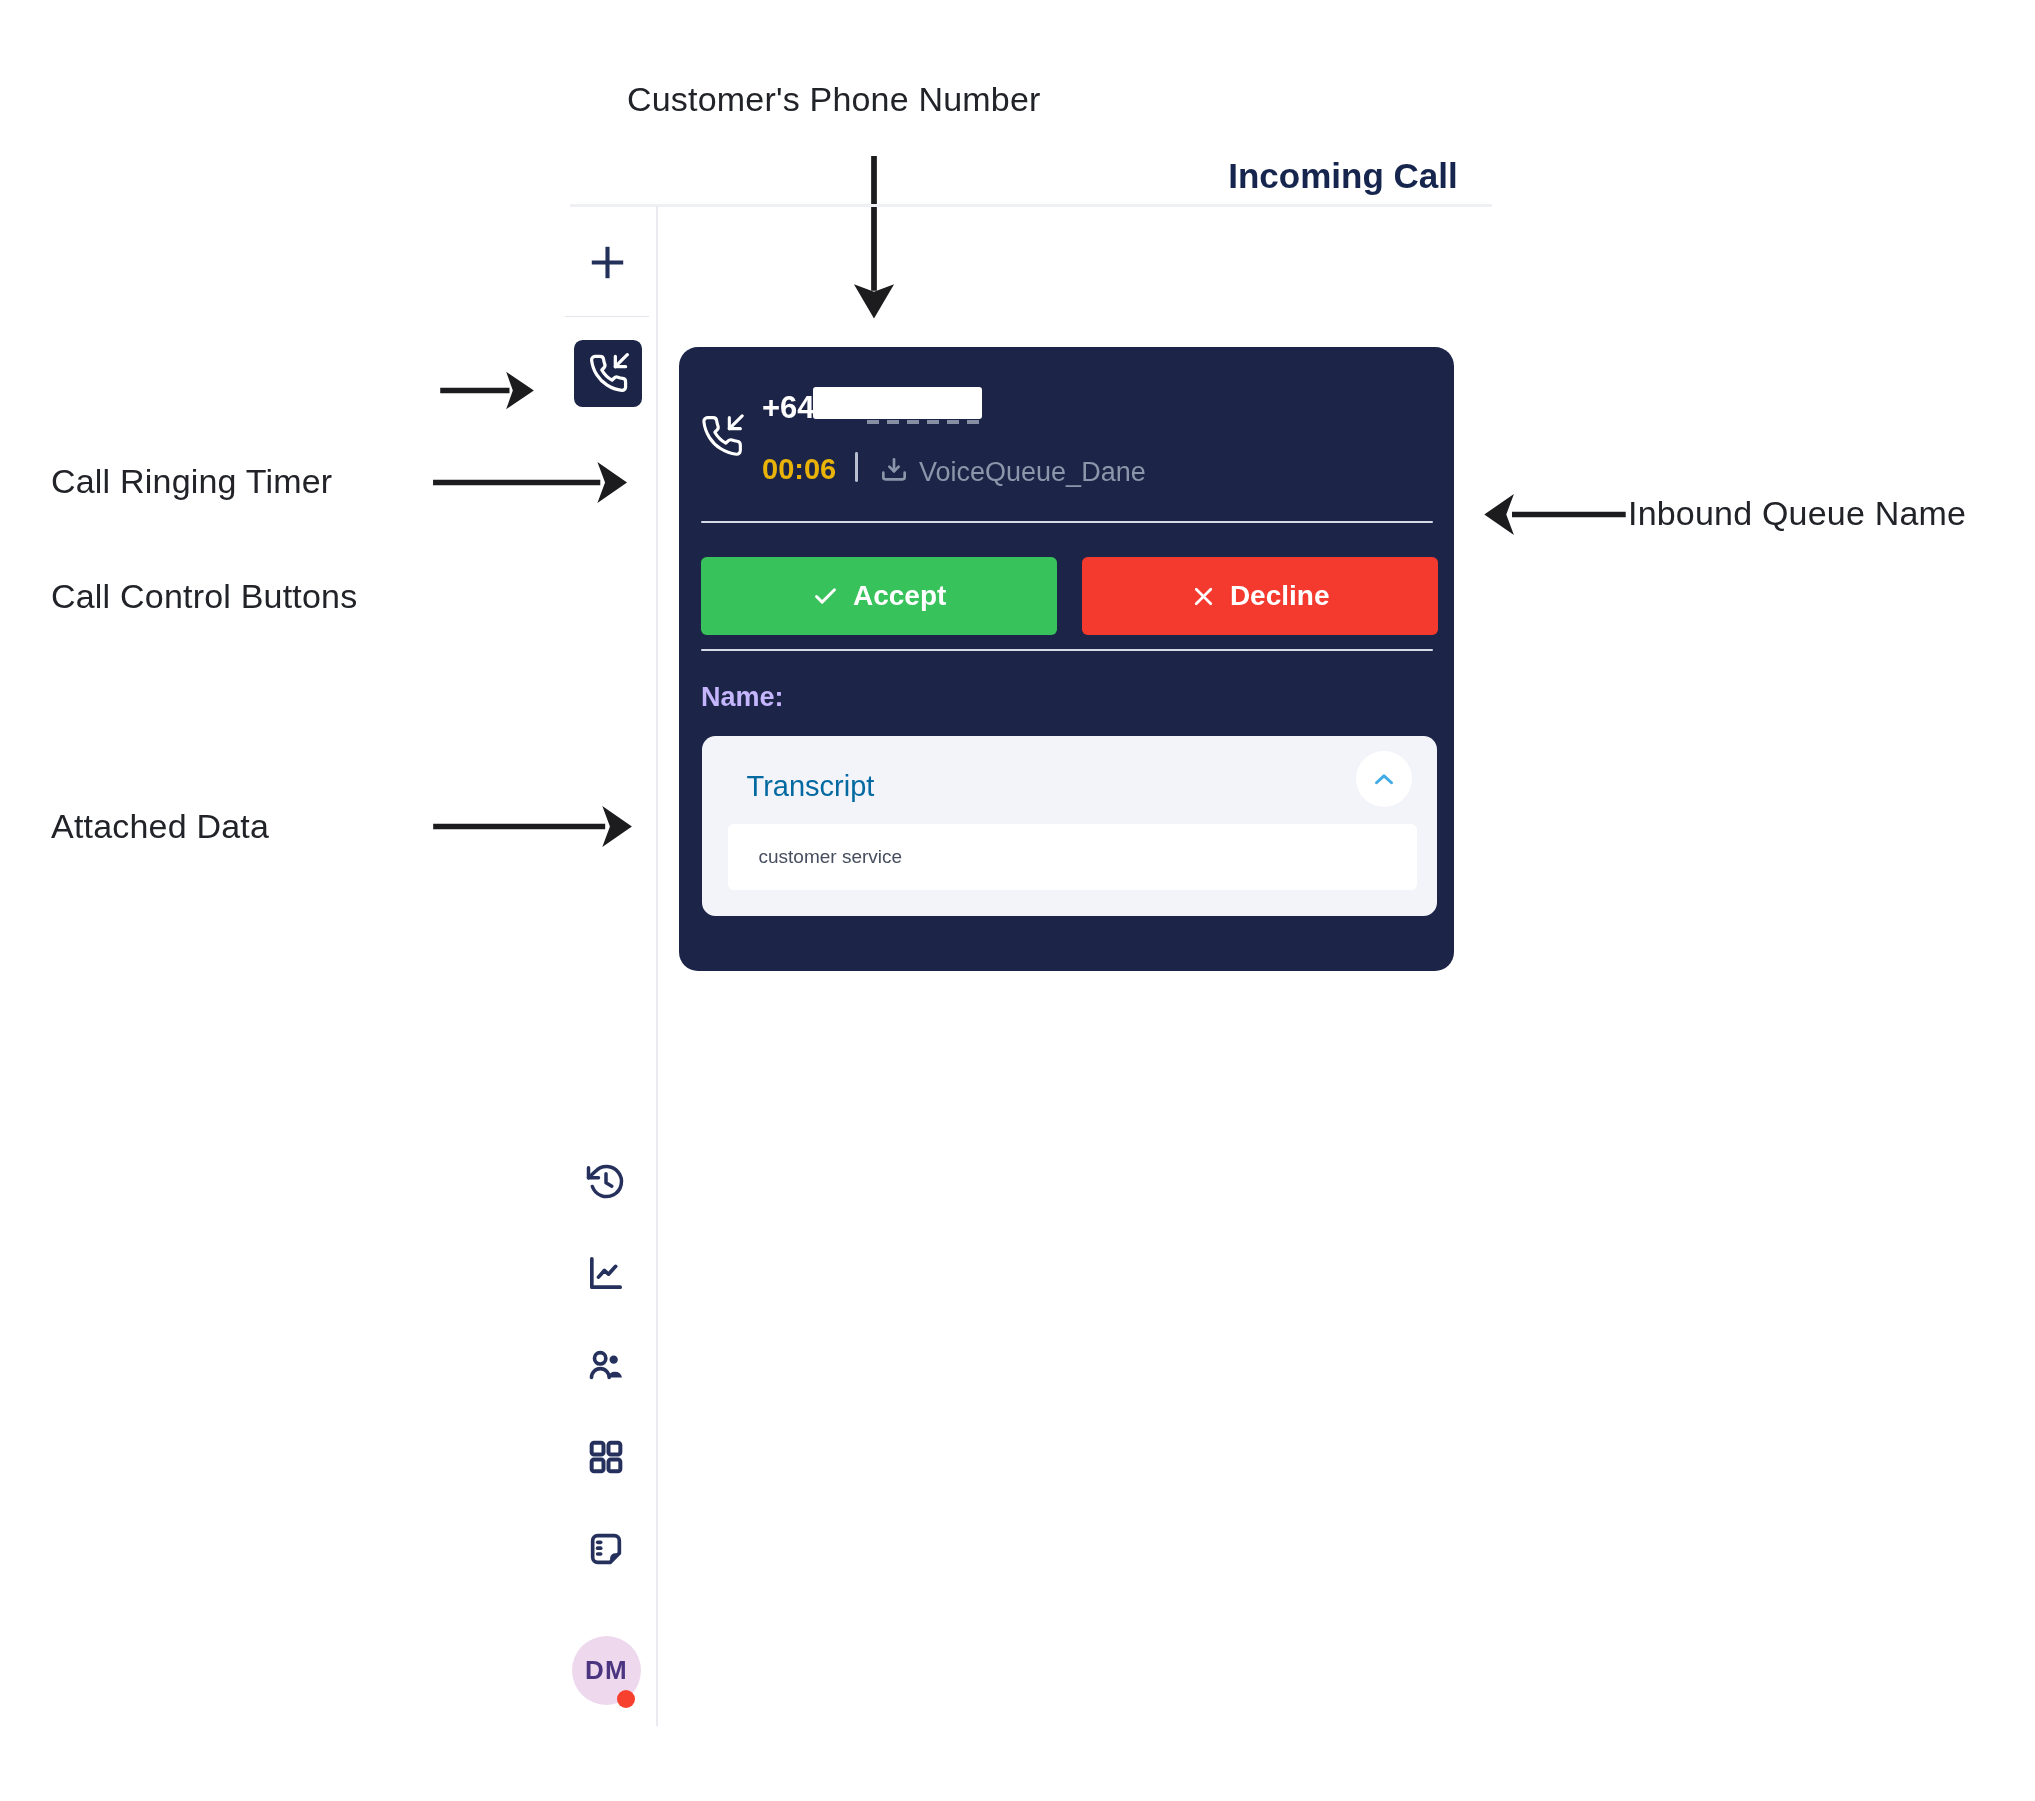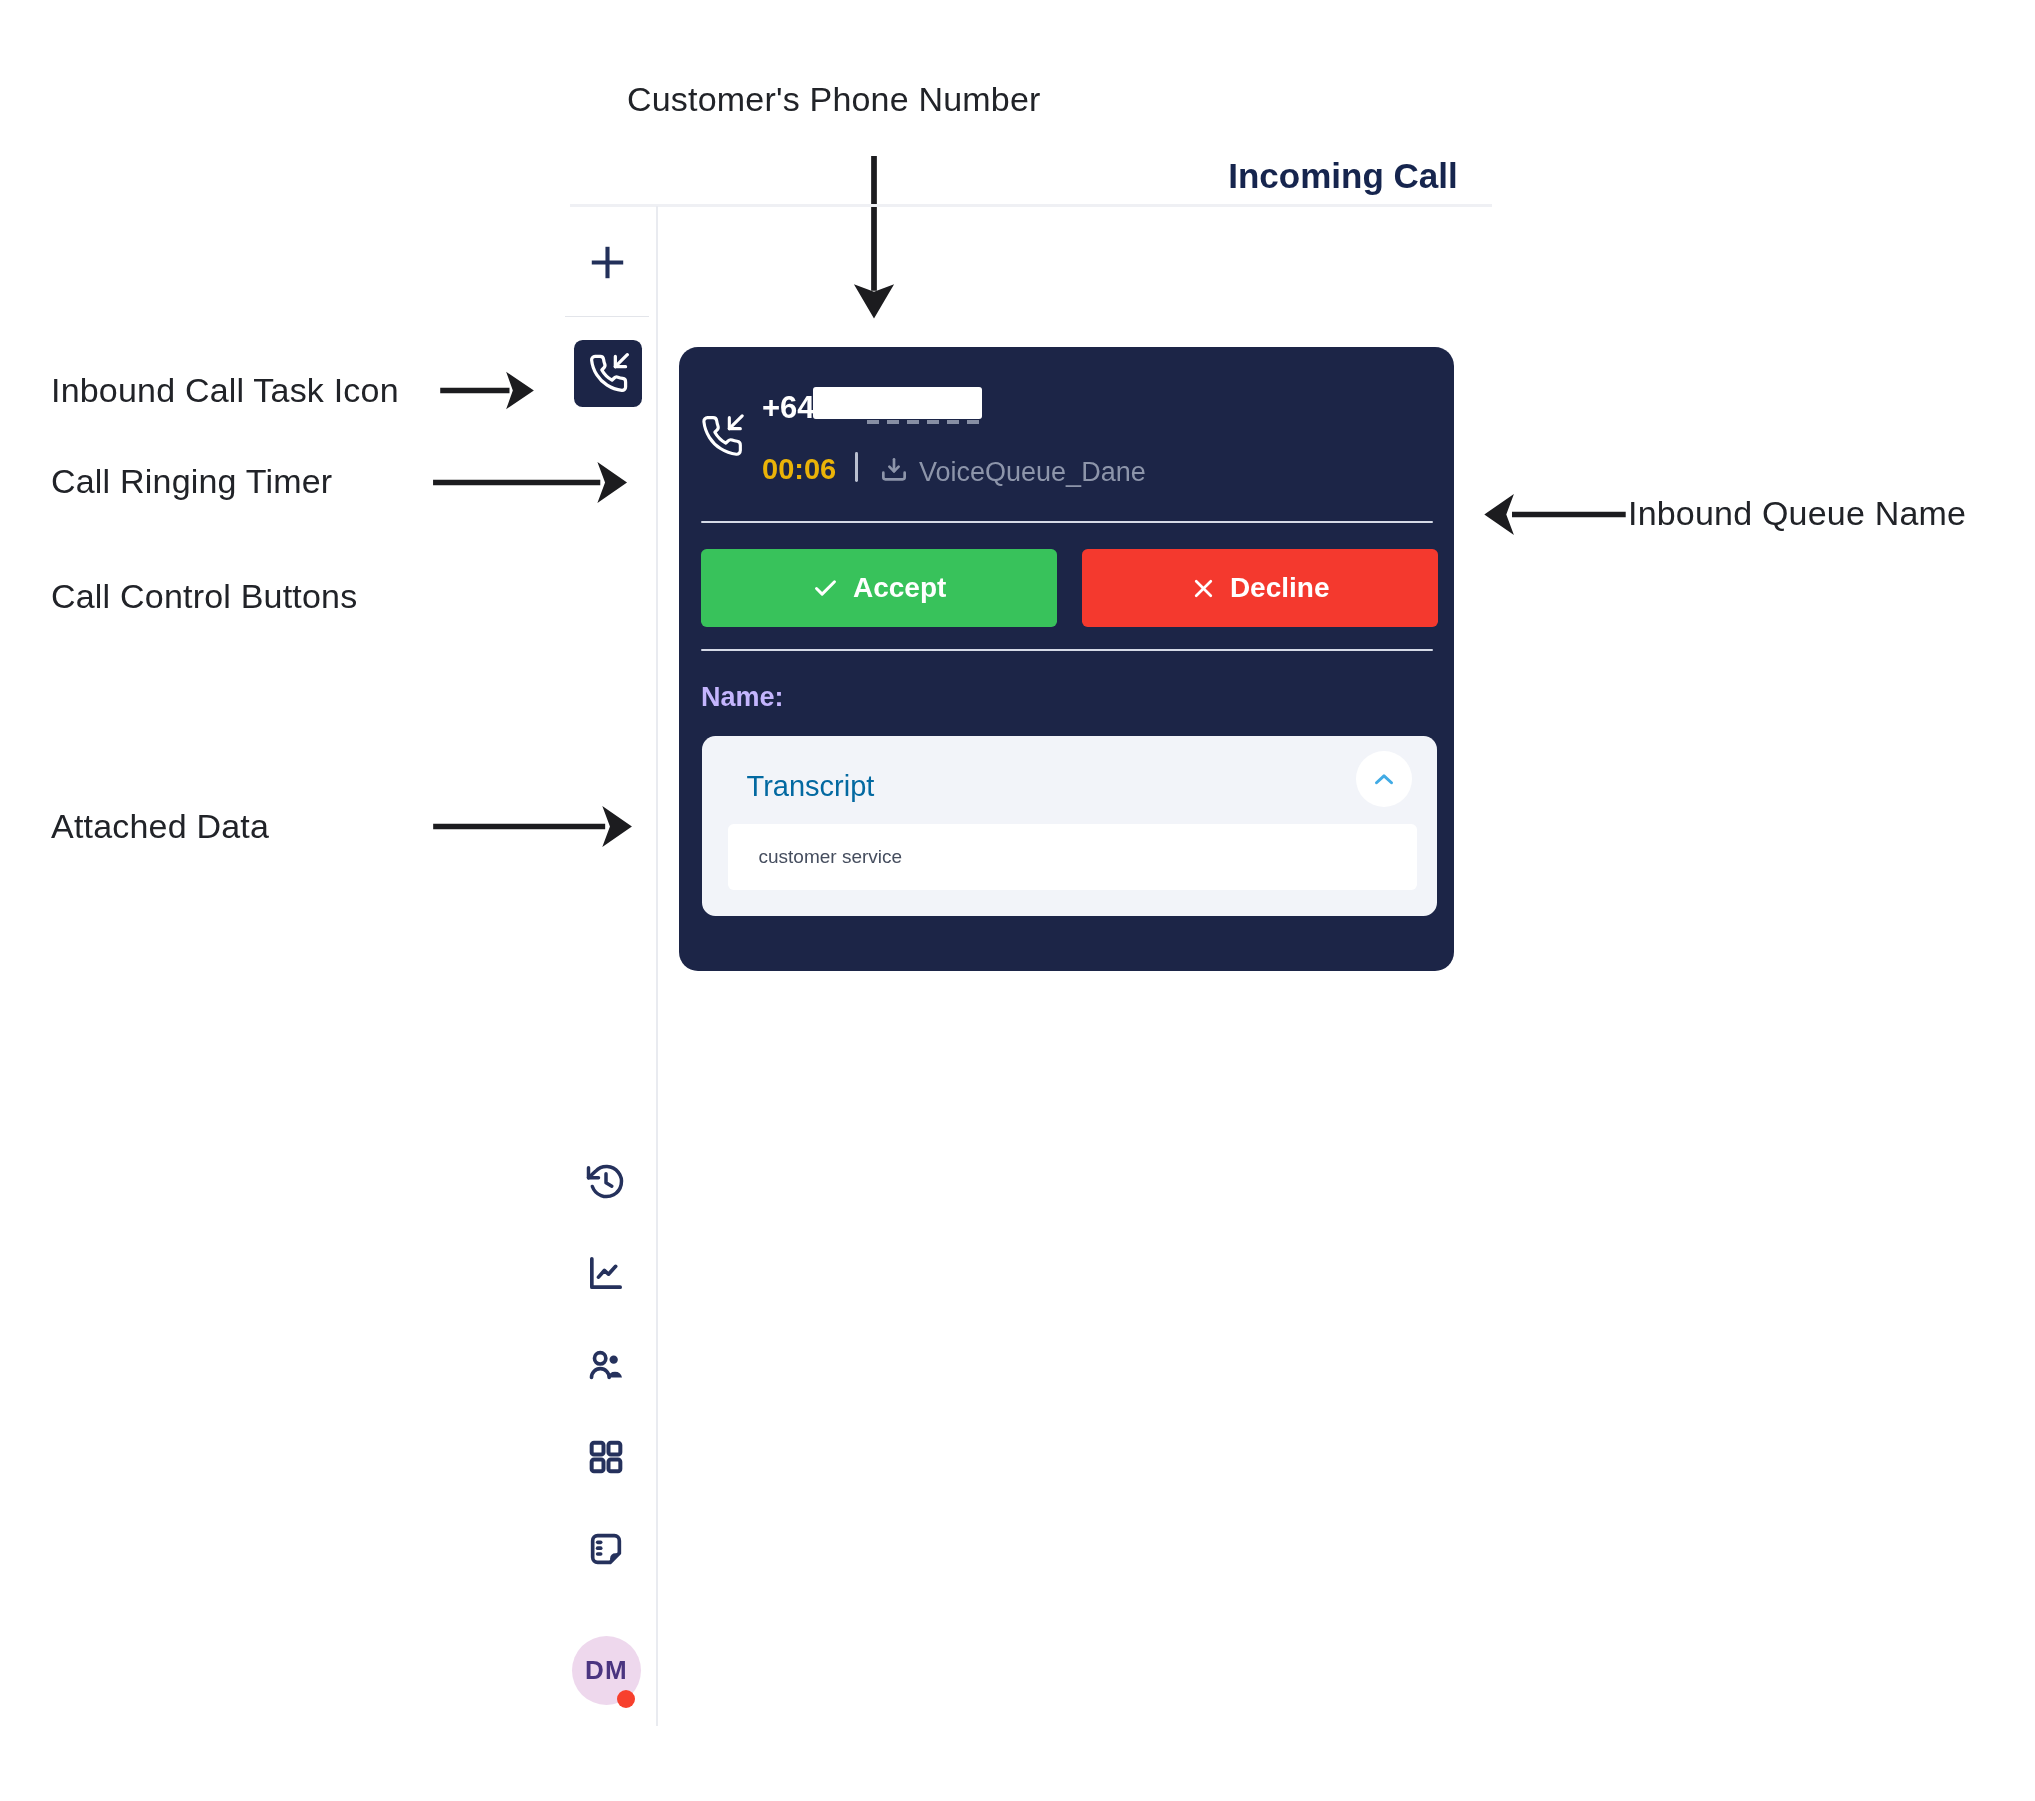--- a/index.html
+++ b/index.html
@@ -42,21 +42,21 @@
   .timer { position:absolute; left:83px; top:106px; font-size:29px; font-weight:700; color:#eab308; }
   .meta-sep { position:absolute; left:176px; top:105px; width:2.9px; height:30px; background:#b9bfcf; border-radius:1.4px;
               font-size:0; color:transparent; overflow:hidden; }
   .queue-icon { position:absolute; left:199px; top:107px; }
   .queue-name { position:absolute; left:240px; top:110px; font-size:27px; color:#8d95aa; }
   .card-divider { position:absolute; left:21.5px; width:calc(100% - 43px); height:1.9px; background:#d5dae6; border-radius:1px; }
   .d1 { top:174px; } .d2 { top:302px; }
   .btn-row { position:absolute; left:22px; top:202px; width:calc(100% - 38px); height:78px; display:flex; gap:25px; }
   .cc-btn { flex:1; height:78px; border:none; border-radius:5.7px; display:flex; align-items:center;
             justify-content:center; gap:14.4px; font-family:"Liberation Sans",sans-serif;
-            font-size:28px; font-weight:700; color:#ffffff; cursor:pointer; }
+            font-size:28px; font-weight:700; color:#ffffff; cursor:pointer;margin-top:8px; }
   .accept { background:#38c25b; }
   .decline { background:#f4392e; }
   .name-label { position:absolute; left:22px; top:335px; font-size:27px; font-weight:700; color:#c4b5fd; }
   .panel { position:absolute; left:22.5px; top:389px; width:735px; height:180px; background:#f2f4f9; border-radius:13.4px; }
   .panel-title { position:absolute; left:45px; top:34px; font-size:29px; color:#0369a1; }
   .chev-wrap { position:absolute; right:25px; top:15.3px; width:56px; height:56px; border-radius:50%;
                background:#ffffff; display:flex; align-items:center; justify-content:center; cursor:pointer; }
   .panel-box { position:absolute; left:26px; top:88px; width:689px; height:66px; background:#ffffff;
                border-radius:5.7px; display:flex; align-items:center; }
   .panel-value { margin-left:31px; font-size:19px; color:#454d5e; }
@@ -68,21 +68,20 @@
 
 <div id="canvas">
 
   <div class="ann" style="left:627px; top:78px;">Customer's Phone Number</div>
 
   <svg class="arrow-svg" style="left:850px; top:156px;" width="48" height="165" viewBox="0 0 100 345">
     <line class="arrow-line" x1="50" y1="0" x2="50" y2="282"></line>
     <polygon class="arrow-head" points="8,268 50,340 92,268 50,284"></polygon>
   </svg>
 
-  <div class="ann" style="left:51px; top:369px;">Inbound Call Task Icon</div>
   <svg class="arrow-svg" style="left:440px; top:369px;" width="96" height="43" viewBox="0 0 200 90">
     <line class="arrow-line" x1="0" y1="45" x2="145" y2="45"></line>
     <polygon class="arrow-head" points="138,6 196,45 138,84 152,45"></polygon>
   </svg>
 
   <div class="ann" style="left:51px; top:460px;">Call Ringing Timer</div>
   <svg class="arrow-svg" style="left:433px; top:461px;" width="196" height="43" viewBox="0 0 410 90">
     <line class="arrow-line" x1="0" y1="45" x2="350" y2="45"></line>
     <polygon class="arrow-head" points="344,2 406,45 344,88 360,45"></polygon>
   </svg>

